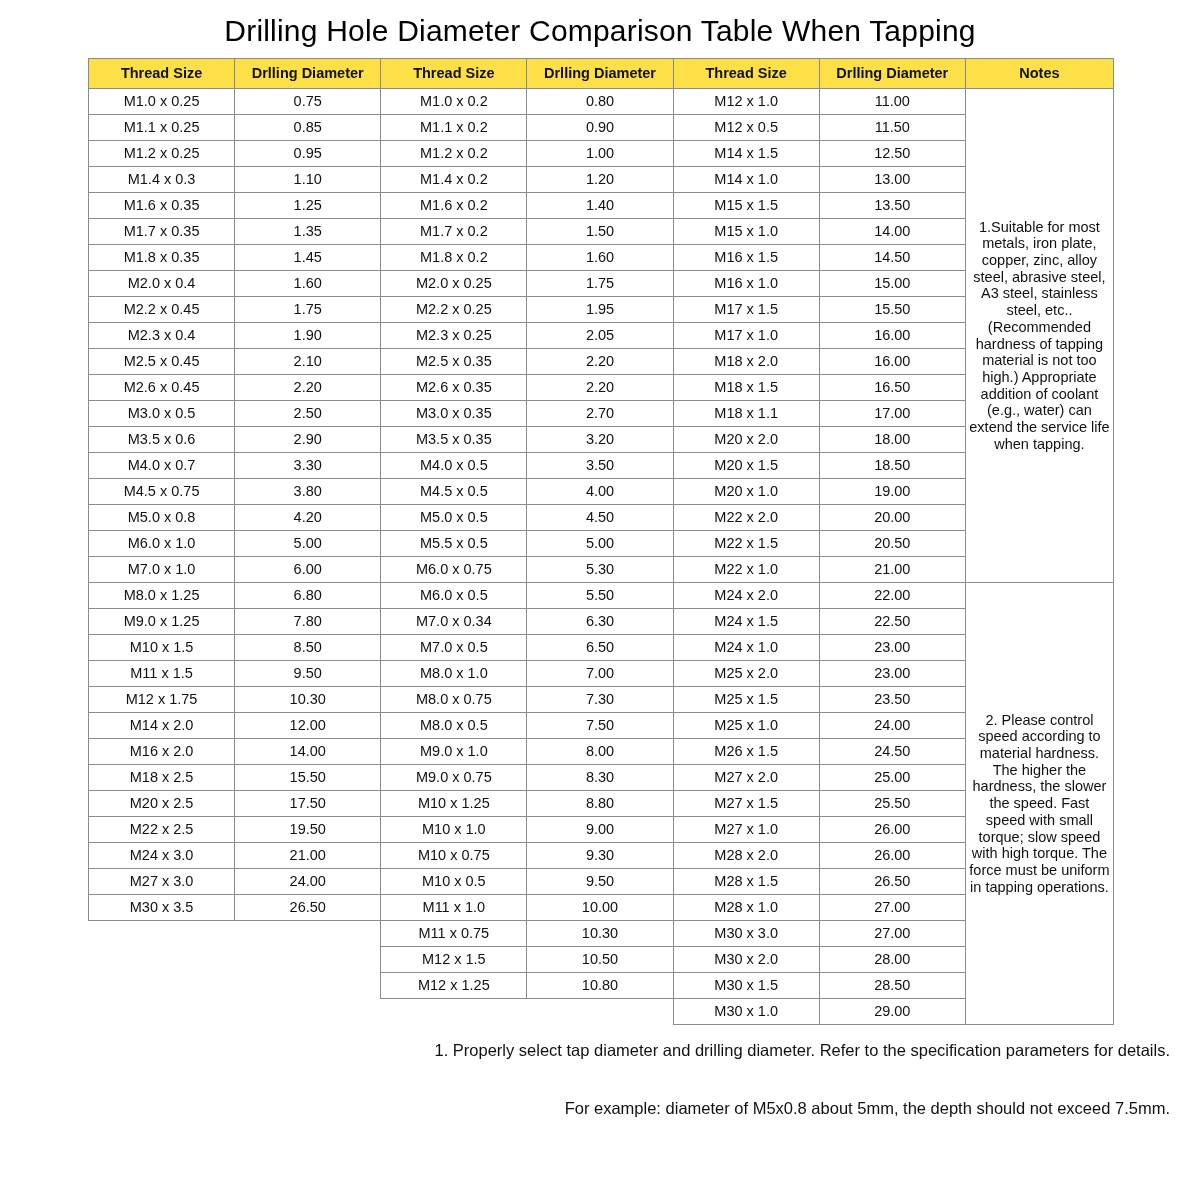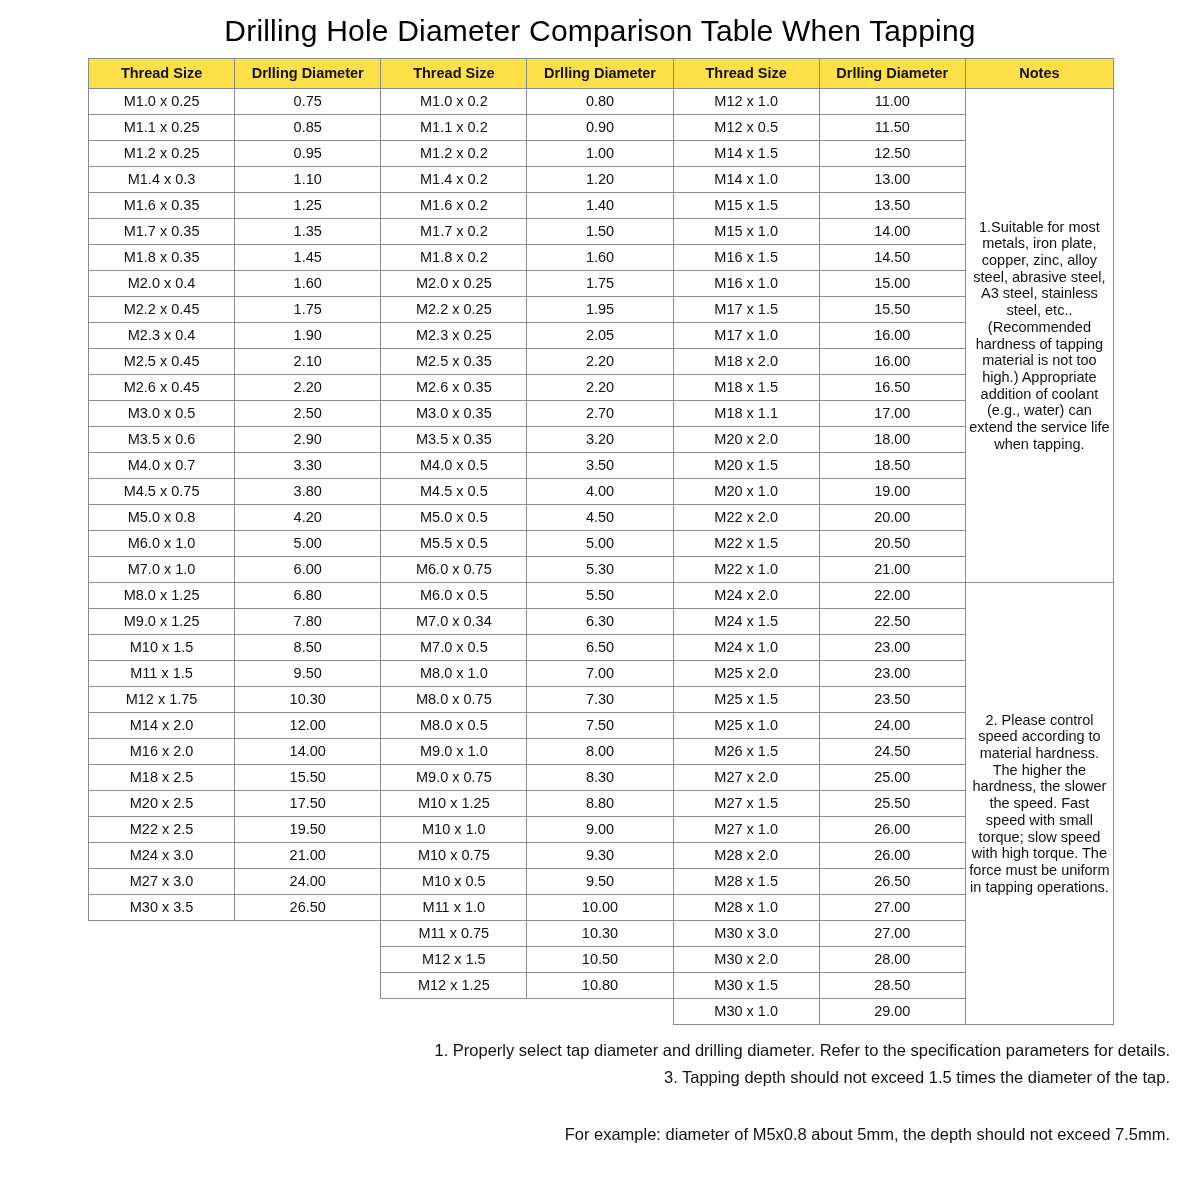--- a/index.html
+++ b/index.html
@@ -392,17 +392,16 @@
             <td class="empty"></td>
             <td>M30 x 1.0</td>
             <td>29.00</td>
           </tr>
         </tbody>
     </table>
   </div>
 
   <div class="footnotes">
     <div>1. Properly select tap diameter and drilling diameter. Refer to the specification parameters for details.</div>
-    <div>3. Tapping depth should not exceed 1.5 times the diameter of the tap.</div>
     <div class="indent">For example: diameter of M5x0.8 about 5mm, the depth should not exceed 7.5mm.</div>
   </div>
 
 </div>
 
 </body></html>

